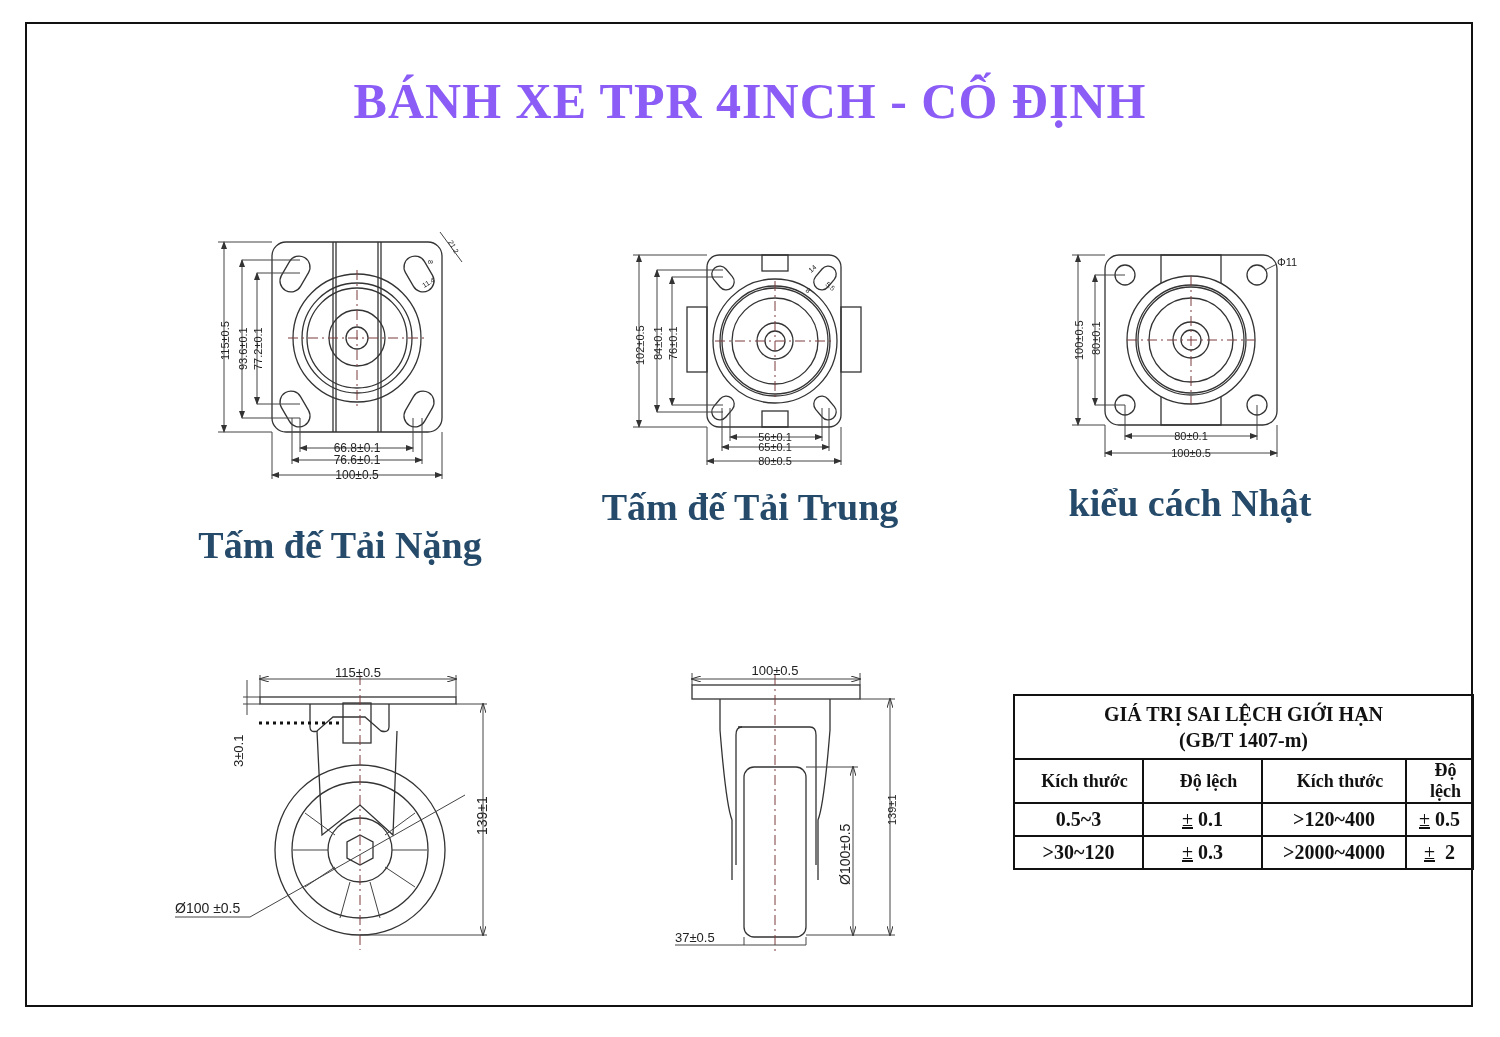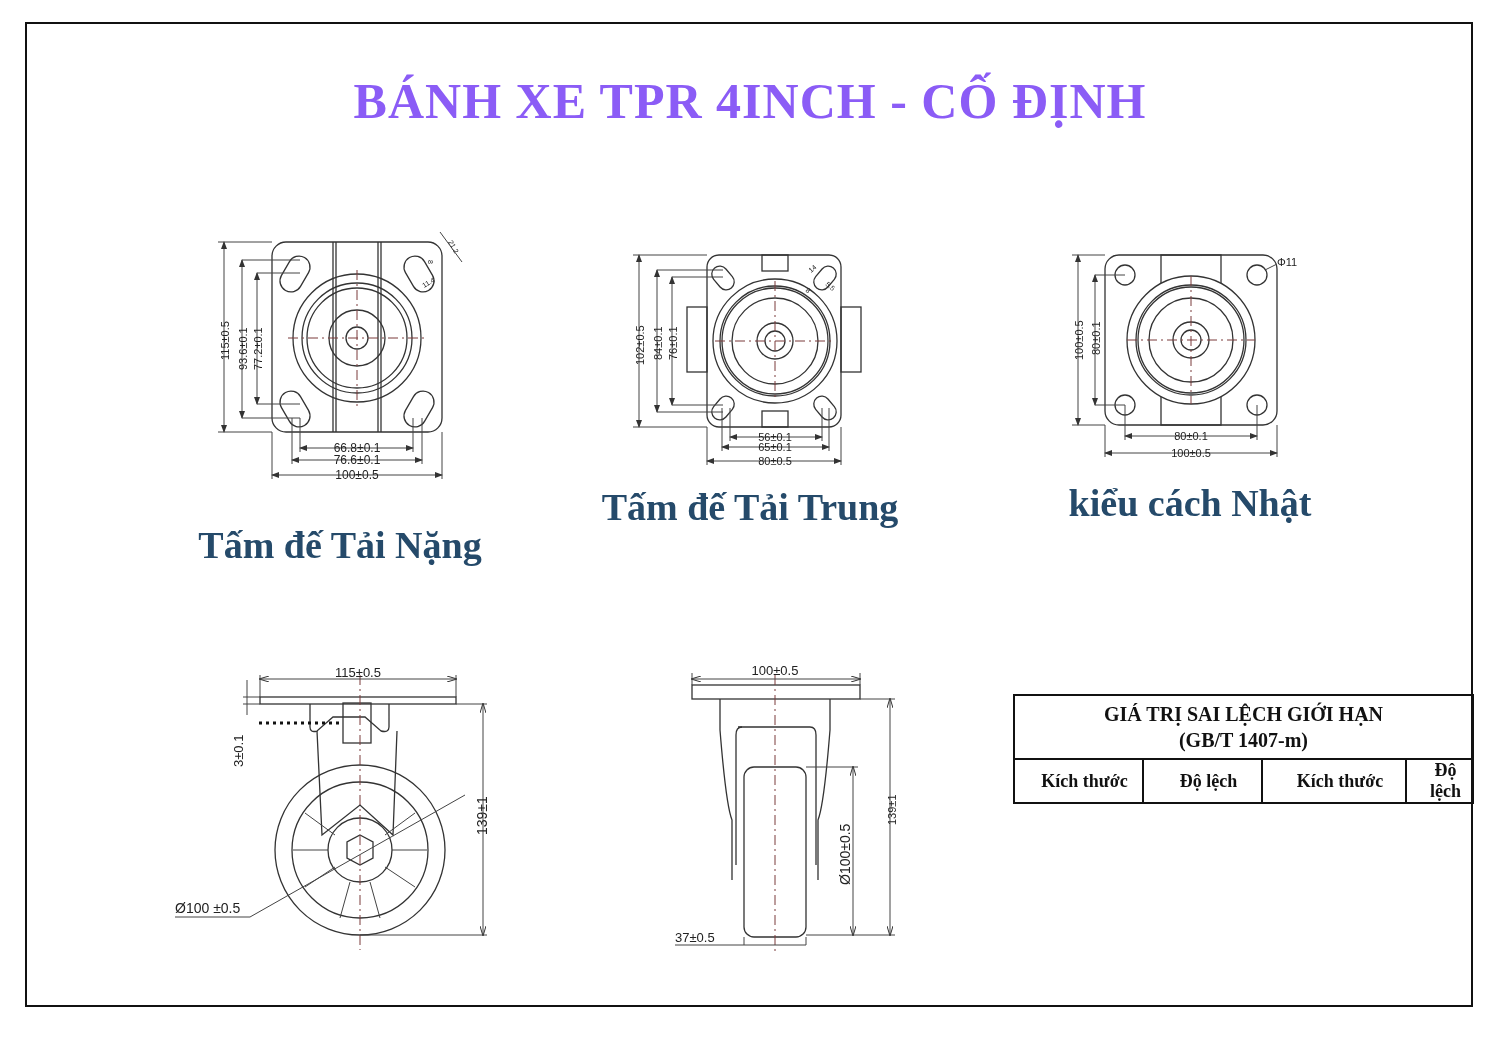--- a/index.html
+++ b/index.html
@@ -264,14 +264,26 @@
       <div>GIÁ TRỊ SAI LỆCH GIỚI HẠN</div>
       <div>(GB/T 1407-m)</div>
     </td>
   </tr>
   <tr class="colh">
     <th style="width:115px">Kích thước</th>
     <th style="width:105px">Độ lệch</th>
     <th style="width:130px">Kích thước</th>
     <th>Độ lệch</th>
   </tr>
+  <tr>
+    <td>0.5~3</td>
+    <td><span class="pm">±</span> <span>0.1</span></td>
+    <td>&gt;120~400</td>
+    <td><span class="pm">±</span> <span>0.5</span></td>
+  </tr>
+  <tr>
+    <td>&gt;30~120</td>
+    <td><span class="pm">±</span> <span>0.3</span></td>
+    <td>&gt;2000~4000</td>
+    <td><span class="pm">±</span>&nbsp; <span>2</span></td>
+  </tr>
 </tbody>
   </table>
 
 </body></html>

